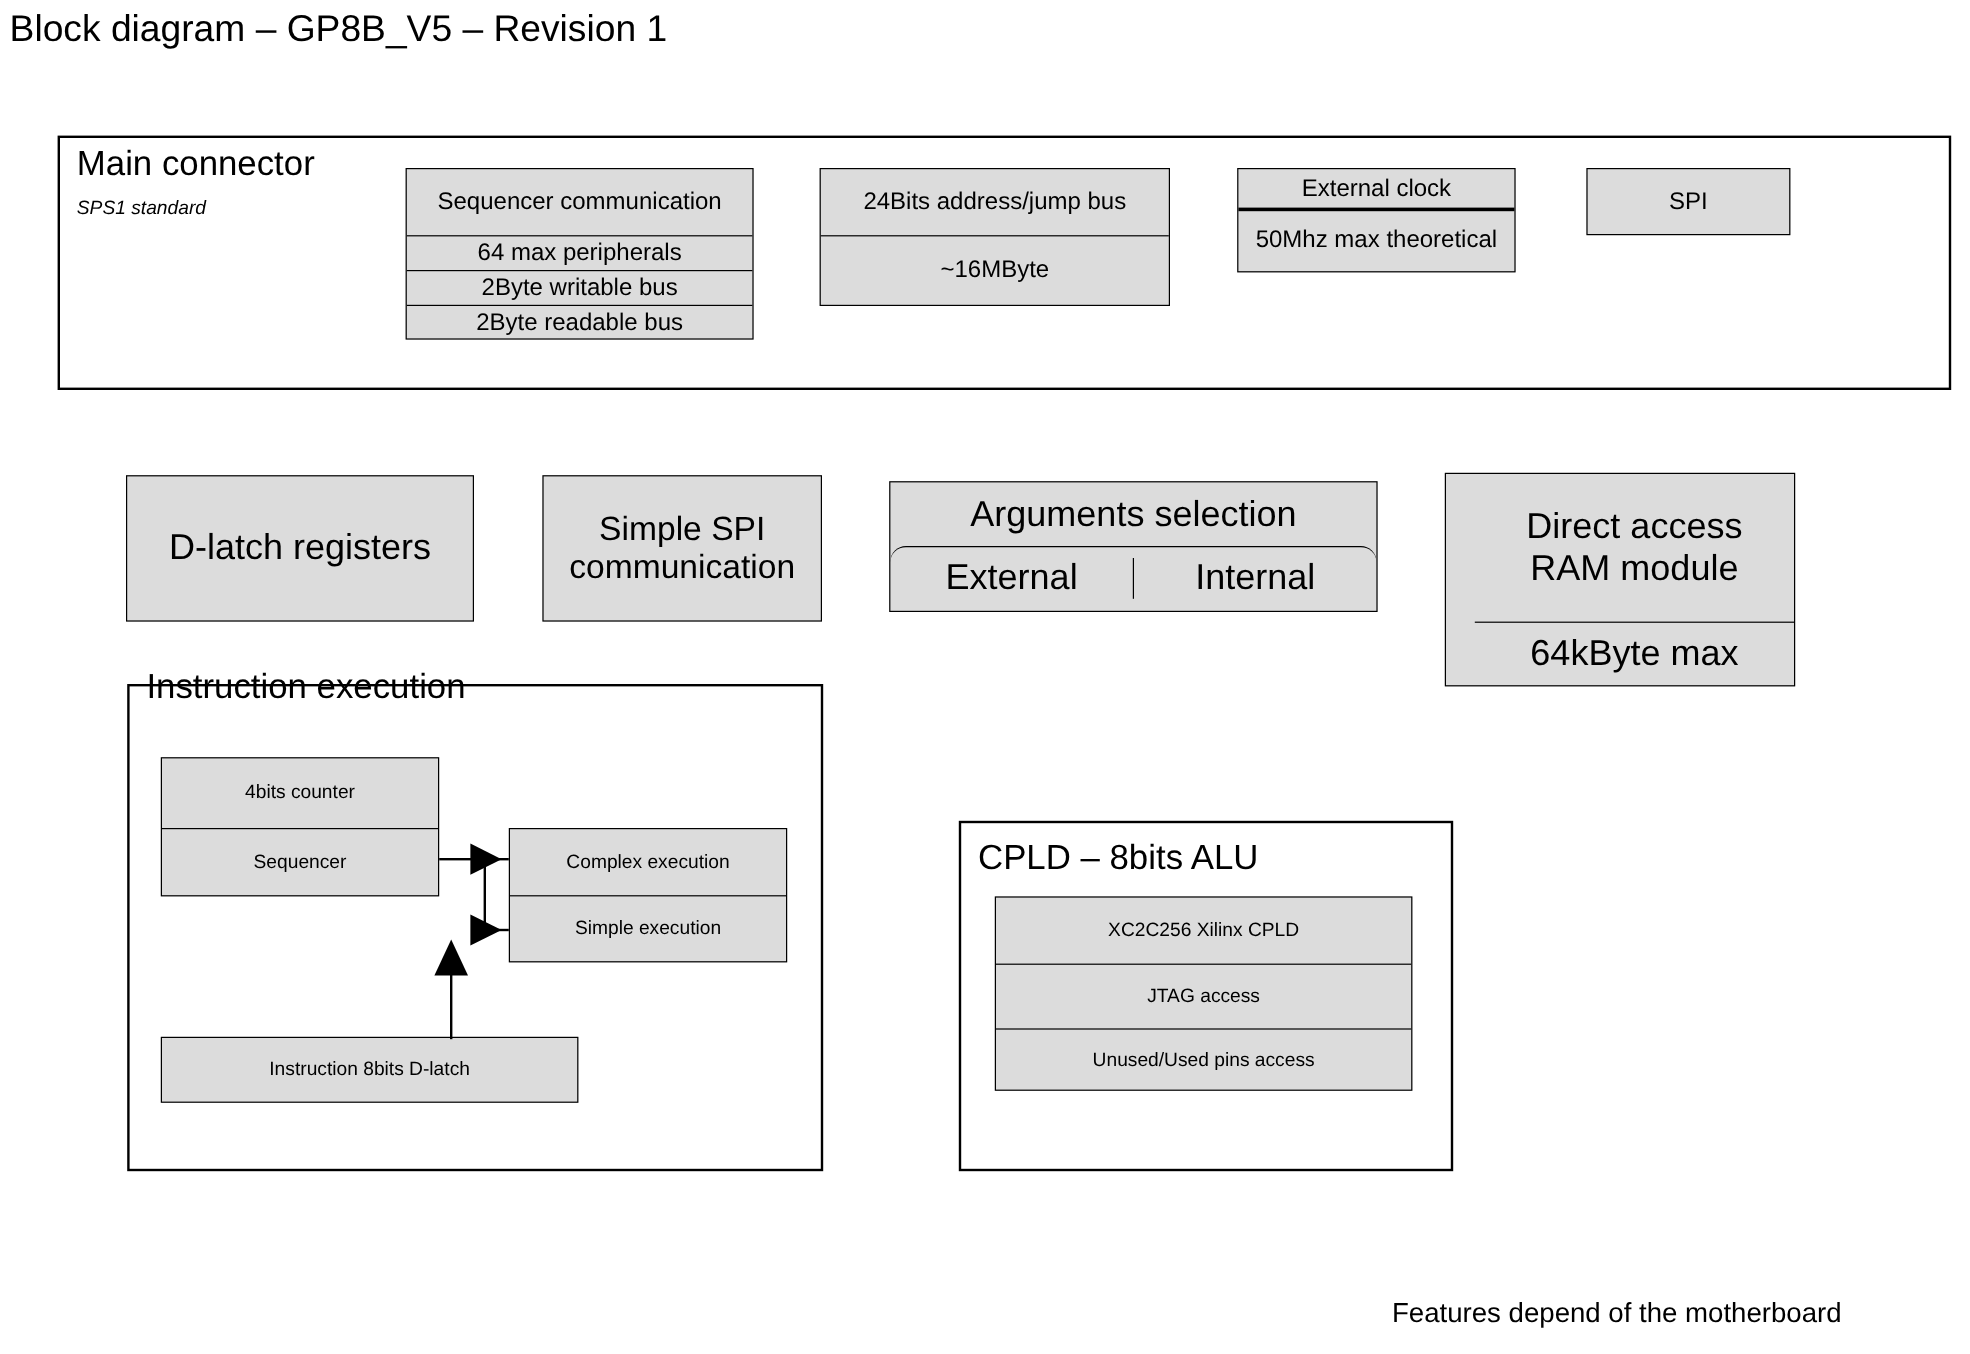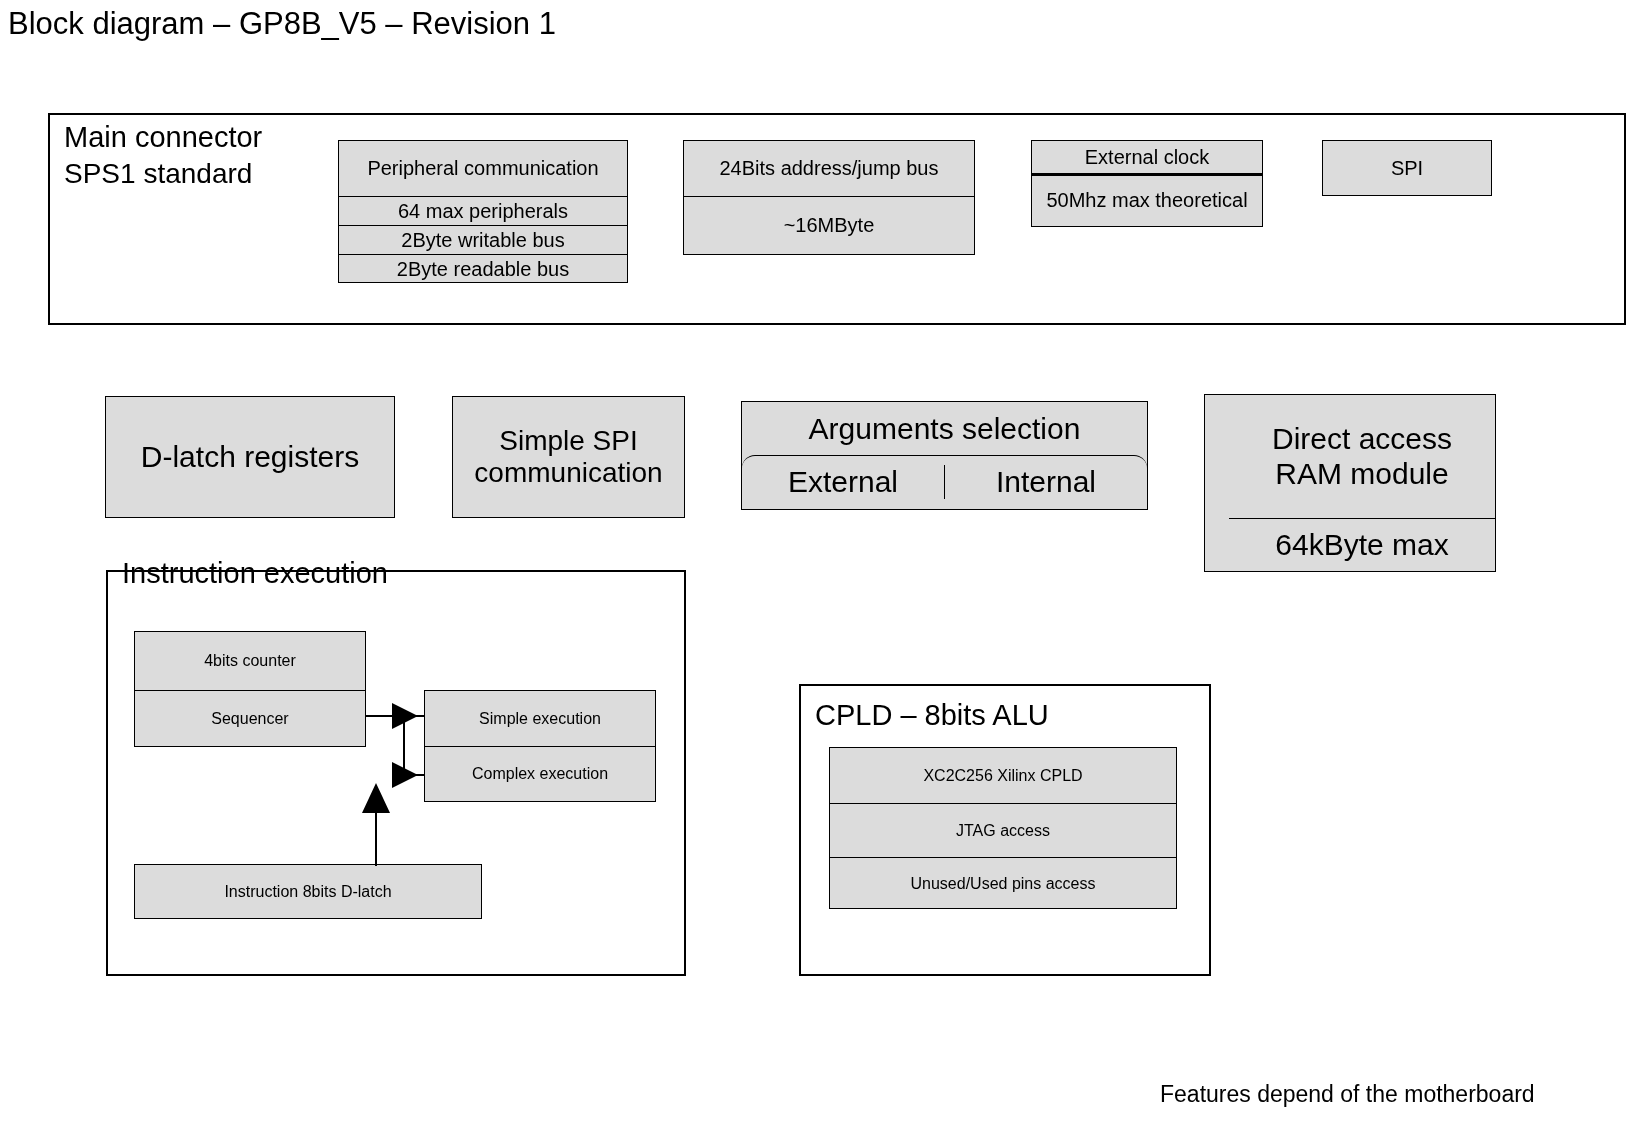--- a/index.html
+++ b/index.html
@@ -33,23 +33,24 @@
   .group {
     border: 2px solid #000000;
     background: #ffffff;
   }
   .group-title {
     font-size: 29px;
     line-height: 34px;
     white-space: nowrap;
   }
   .group-subtitle {
-    font-size: 28px;
+    font-size: 16px;
     line-height: 28px;
     white-space: nowrap;
+    font-style: italic;
   }
 
   
   .cell {
     background: #dcdcdc;
     border: 1.5px solid #000000;
     display: flex;
     align-items: center;
     justify-content: center;
     text-align: left;
@@ -106,21 +107,21 @@
 <div id="canvas">
 
   <div class="abs page-title">Block diagram – GP8B_V5 – Revision 1</div>
 
   <div class="abs group" style="left:48px; top:113px; width:1578px; height:212px;"></div>
 
   <div class="abs group-title" style="left:64px; top:120px; width:320px;">Main connector</div>
   <div class="abs group-subtitle" style="left:64px; top:160px; width:320px;">SPS1 standard</div>
 
   <div class="abs rowgrp" style="left:338px; top:140px; width:290px; height:143px;">
-    <div class="r cell-sm" style="height:55px;">Peripheral communication</div>
+    <div class="r cell-sm" style="height:55px;">Sequencer communication</div>
     <div class="r cell-sm" style="height:29px;">64 max peripherals</div>
     <div class="r cell-sm" style="height:29px;">2Byte writable bus</div>
     <div class="r cell-sm" style="height:29px;">2Byte readable bus</div>
   </div>
 
   <div class="abs rowgrp" style="left:683px; top:140px; width:292px; height:115px;">
     <div class="r cell-sm" style="height:55px;">24Bits address/jump bus</div>
     <div class="r cell-sm" style="height:58px;">~16MByte</div>
   </div>
 
@@ -157,22 +158,22 @@
   <div class="abs group" style="left:106px; top:570px; width:580px; height:406px;"></div>
 
   <div class="abs group-title" style="left:122px; top:556px; width:420px;">Instruction execution</div>
 
   <div class="abs rowgrp" style="left:134px; top:631px; width:232px; height:116px;">
     <div class="r cell-md" style="height:58px;">4bits counter</div>
     <div class="r cell-md" style="height:56px;">Sequencer</div>
   </div>
 
   <div class="abs rowgrp" style="left:424px; top:690px; width:232px; height:112px;">
+    <div class="r cell-md" style="height:55px;">Complex execution</div>
     <div class="r cell-md" style="height:55px;">Simple execution</div>
-    <div class="r cell-md" style="height:55px;">Complex execution</div>
   </div>
 
   <div class="abs cell cell-md" style="left:134px; top:864px; width:348px; height:55px;">Instruction 8bits D-latch</div>
 
   <div class="abs line-h" style="left:366px; top:715px; width:38px;"></div>
 
   <div class="abs line-v" style="left:403px; top:715px; height:61px;"></div>
 
   <div class="abs line-h" style="left:403px; top:715px; width:21px;"></div>
   <div class="abs arrow-r" style="left:392px; top:703px;"></div>

